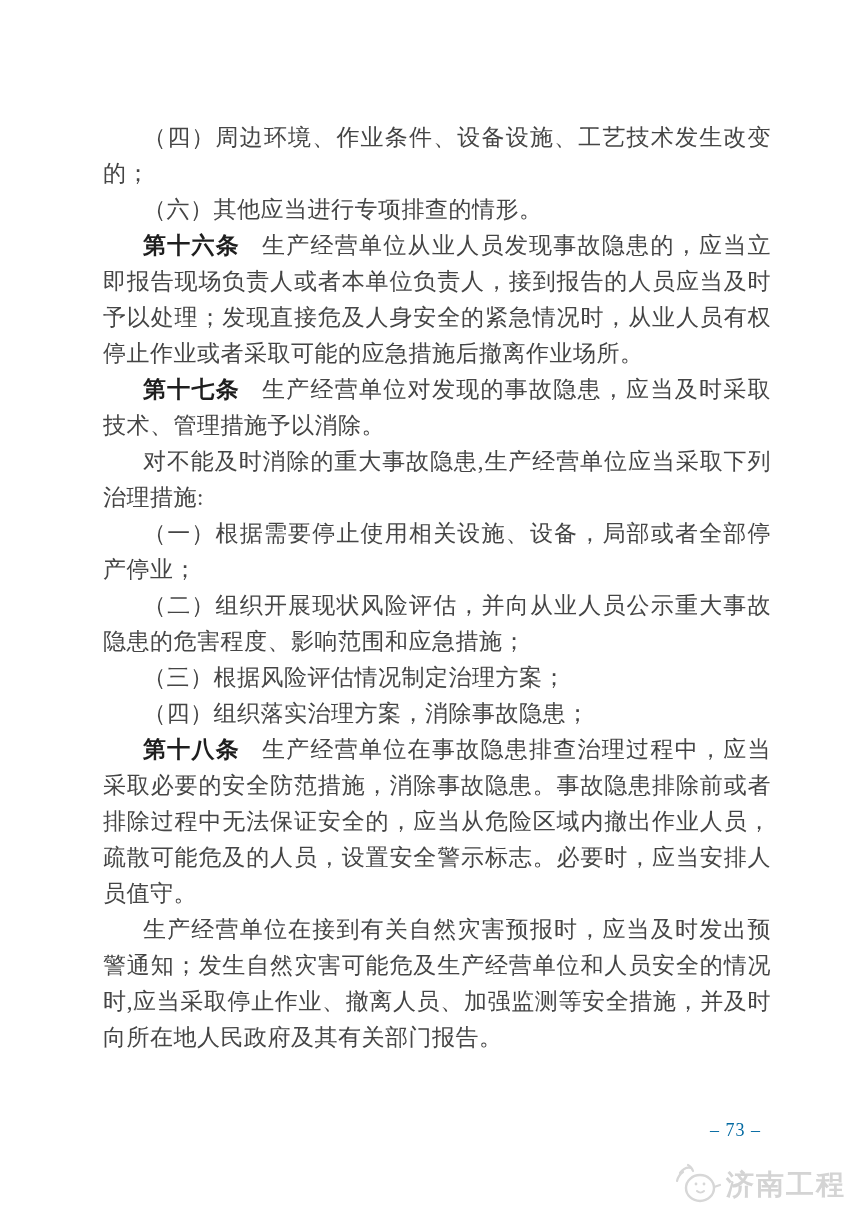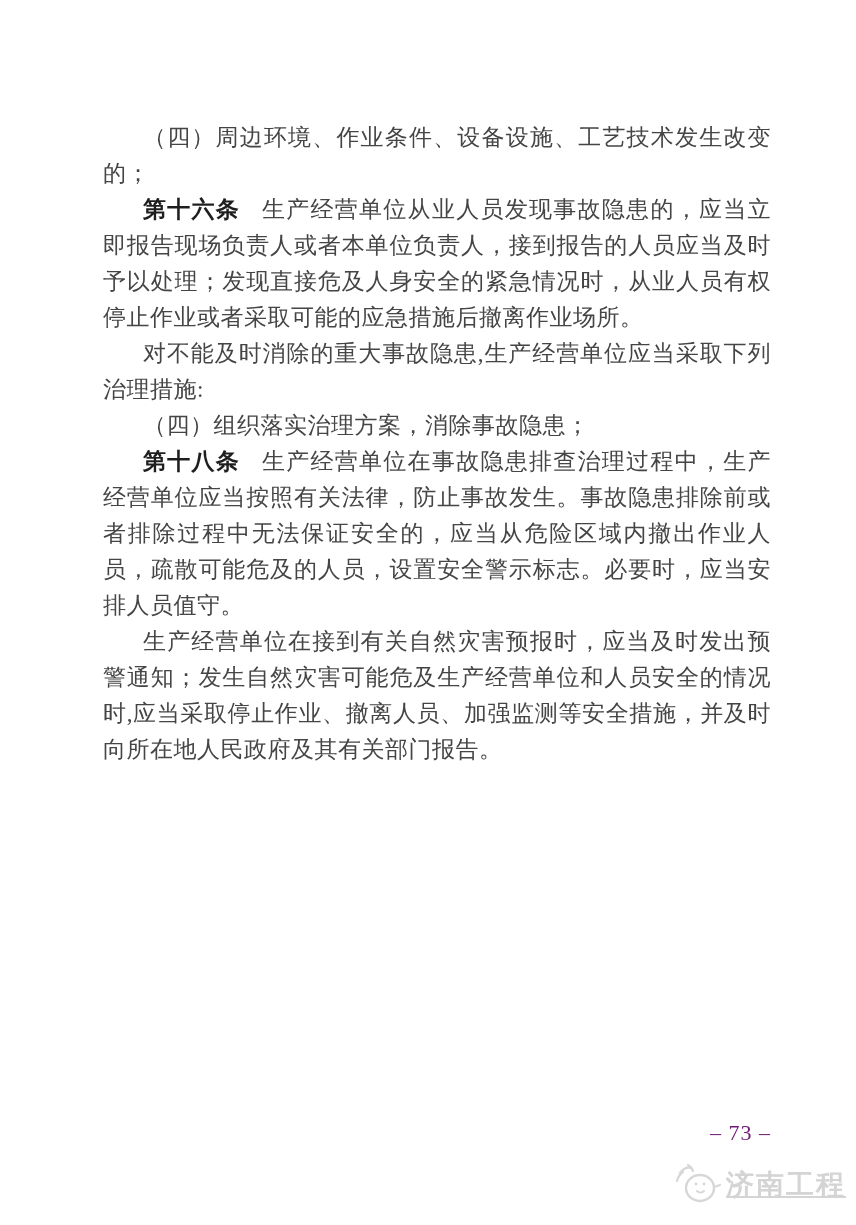--- a/index.html
+++ b/index.html
@@ -35,61 +35,65 @@
     letter-spacing: 0.5px;
   }
   .article-lead {
     font-weight: bold;
     color: #1e1e1e;
     margin-right: 0.95em;
     margin-top: 16px;
   }
   .page-number {
     position: absolute;
-    left: 103px;
+    left: 93px;
     top: 1120px;
     width: 668px;
     text-align: right;
-    font-size: 22px;
-    color: #701a75;
+    font-size: 18px;
+    color: #0369a1;
     letter-spacing: 1px;
   }
   .watermark {
     position: absolute;
     top: 1163px;
     right: 10px;
     display: flex;
     align-items: center;
     gap: 4px;
   }
   .watermark-text {
     font-size: 28px;
     font-weight: bold;
     color: #d4d4d4;
     letter-spacing: 2px;
     font-family: "Liberation Sans", "DejaVu Sans", sans-serif;
-    text-decoration: underline;
   }
   .watermark-icon {
     width: 48px;
     height: 44px;
     flex: 0 0 auto;
   }
 </style>
 </head>
 <body>
 
 <div class="page">
 
   <div class="doc-body" id="doc-body">
       <p class="para"><span>（四）周边环境、作业条件、设备设施、工艺技术发生改变的；</span></p>
+      <p class="para"><span>（六）其他应当进行专项排查的情形。</span></p>
       <p class="para"><span class="article-lead">第十六条</span><span>生产经营单位从业人员发现事故隐患的，应当立即报告现场负责人或者本单位负责人，接到报告的人员应当及时予以处理；发现直接危及人身安全的紧急情况时，从业人员有权停止作业或者采取可能的应急措施后撤离作业场所。</span></p>
+      <p class="para"><span class="article-lead">第十七条</span><span>生产经营单位对发现的事故隐患，应当及时采取技术、管理措施予以消除。</span></p>
       <p class="para"><span>对不能及时消除的重大事故隐患,生产经营单位应当采取下列治理措施:</span></p>
+      <p class="para"><span>（一）根据需要停止使用相关设施、设备，局部或者全部停产停业；</span></p>
+      <p class="para"><span>（二）组织开展现状风险评估，并向从业人员公示重大事故隐患的危害程度、影响范围和应急措施；</span></p>
+      <p class="para"><span>（三）根据风险评估情况制定治理方案；</span></p>
       <p class="para"><span>（四）组织落实治理方案，消除事故隐患；</span></p>
-      <p class="para"><span class="article-lead">第十八条</span><span>生产经营单位在事故隐患排查治理过程中，生产经营单位应当按照有关法律，防止事故发生。事故隐患排除前或者排除过程中无法保证安全的，应当从危险区域内撤出作业人员，疏散可能危及的人员，设置安全警示标志。必要时，应当安排人员值守。</span></p>
+      <p class="para"><span class="article-lead">第十八条</span><span>生产经营单位在事故隐患排查治理过程中，应当采取必要的安全防范措施，消除事故隐患。事故隐患排除前或者排除过程中无法保证安全的，应当从危险区域内撤出作业人员，疏散可能危及的人员，设置安全警示标志。必要时，应当安排人员值守。</span></p>
       <p class="para"><span>生产经营单位在接到有关自然灾害预报时，应当及时发出预警通知；发生自然灾害可能危及生产经营单位和人员安全的情况时,应当采取停止作业、撤离人员、加强监测等安全措施，并及时向所在地人民政府及其有关部门报告。</span></p>
     </div>
 
   <div class="page-number">– 73 –</div>
 
   <div class="watermark">
     <svg class="watermark-icon" viewBox="0 0 48 44" fill="none" xmlns="http://www.w3.org/2000/svg">
 
       <path d="M6 10 C9 6, 13 4, 17 5" stroke="#d7d7d7" stroke-width="2.2" stroke-linecap="round"></path>
       <path d="M3 18 C4 14, 6 11, 9 9" stroke="#d7d7d7" stroke-width="2.2" stroke-linecap="round"></path>

